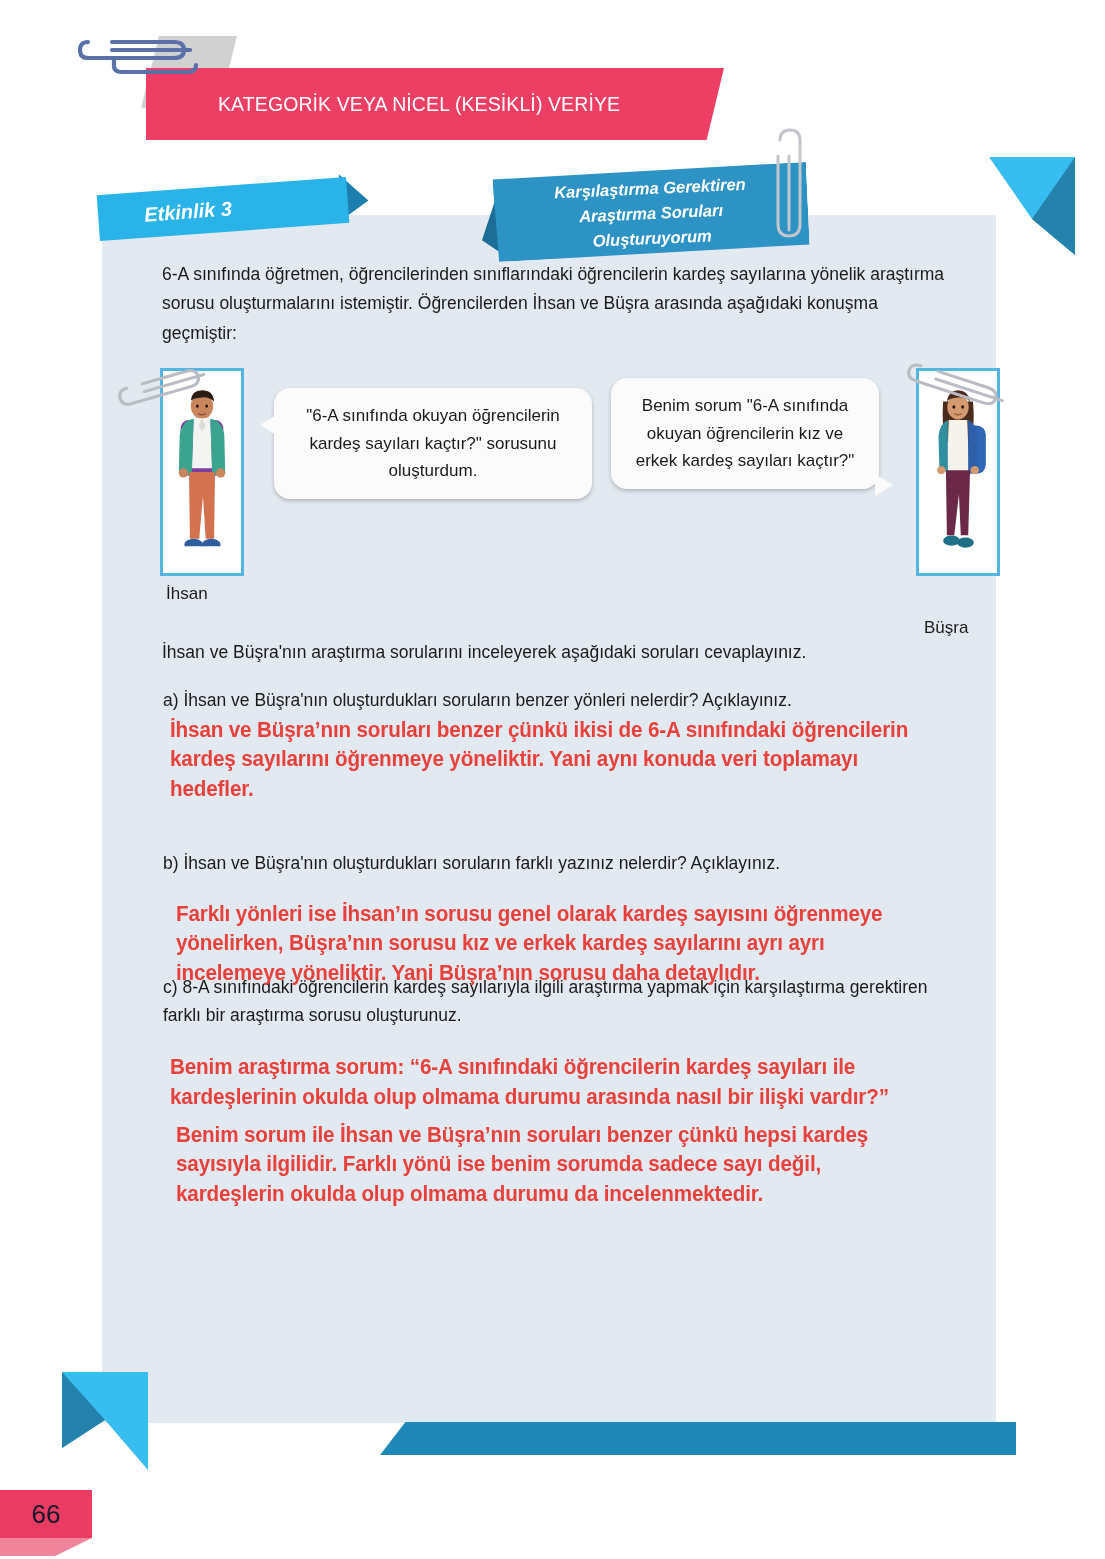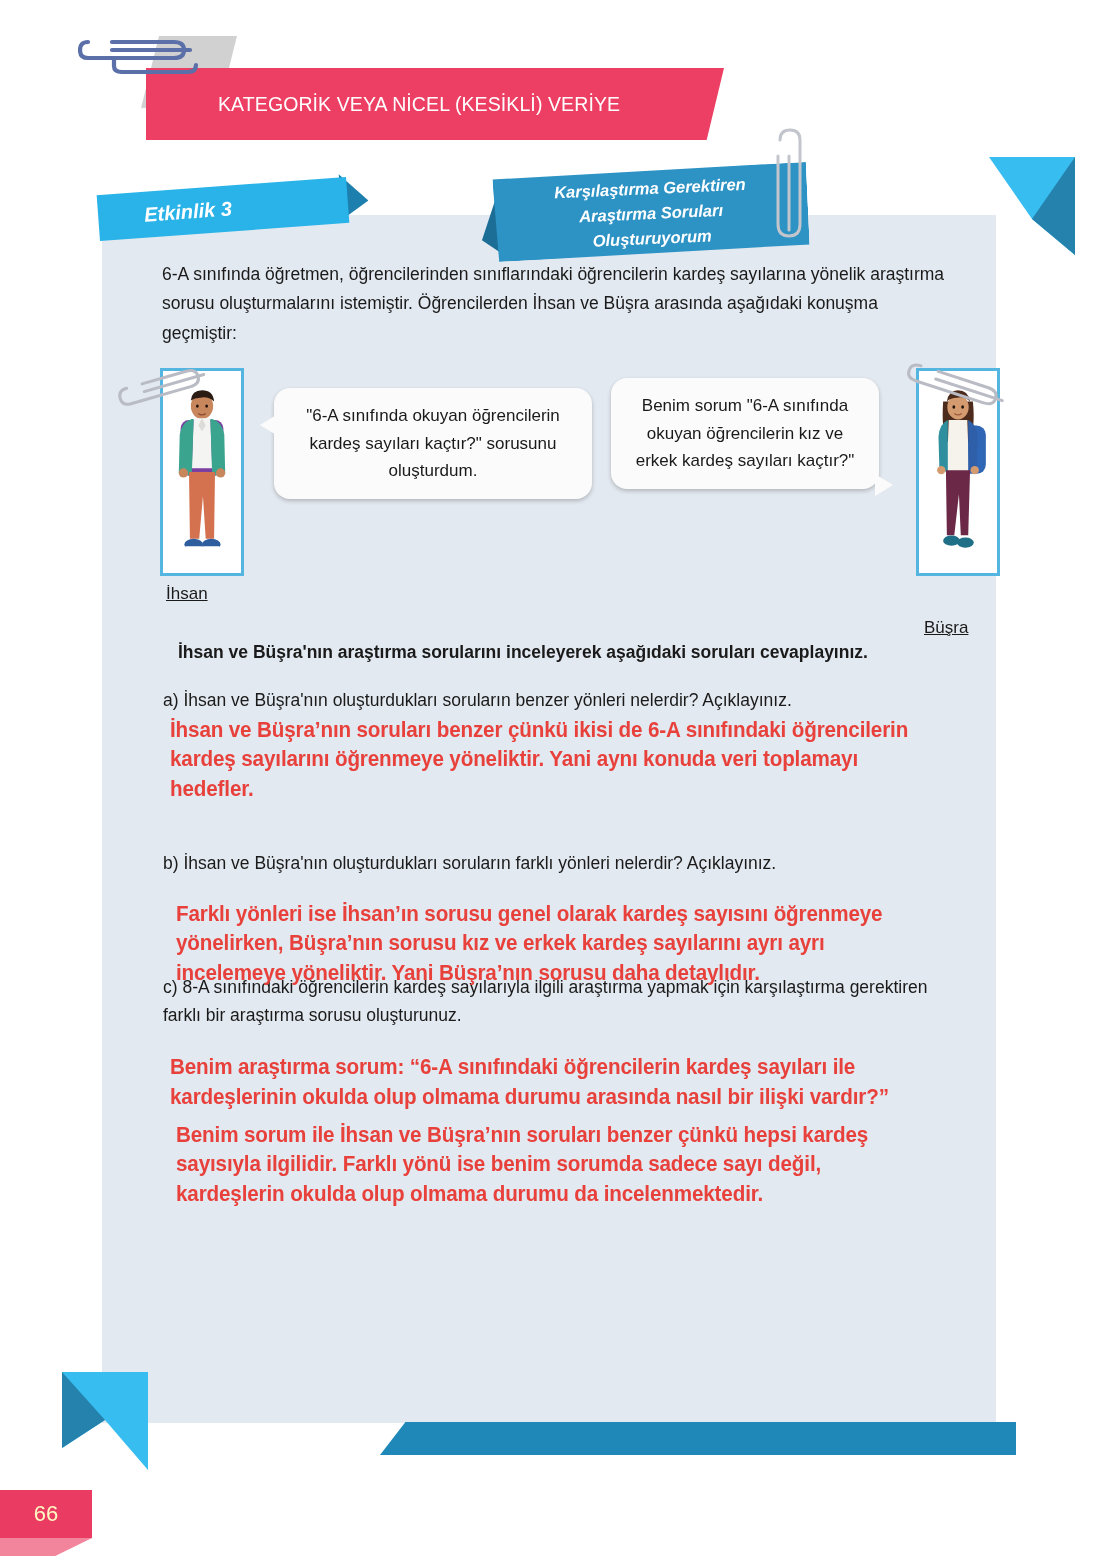--- a/index.html
+++ b/index.html
@@ -213,21 +213,20 @@
     box-sizing: border-box;
     overflow: hidden;
   }
   .photo-ihsan { left: 26px; top: 2px; }
   .photo-busra { left: 782px; top: 2px; }
   .name-label {
     position: absolute;
     font-size: 17px;
     color: #1a1a1a;
     white-space: nowrap;
-    text-decoration: underline;
   }
   .name-ihsan { left: 32px; top: 218px; }
   .name-busra { left: 790px; top: 218px; margin-top: 34px; }
 
   .clip-photo-left {
     position: absolute;
     left: -18px;
     top: -6px;
     width: 96px;
     height: 56px;
@@ -274,23 +273,23 @@
     width: 0; height: 0;
     border-top: 11px solid transparent;
     border-bottom: 11px solid transparent;
     border-left: 18px solid #fbfbfb;
   }
 
   
   .qa-wrap { padding: 0 8px 0 28px; position: relative; }
   .q-bold {
     font-size: 17.5px;
-    font-weight: bold;
+    font-weight: normal;
     line-height: 1.6;
-    margin: 0 0 20px 16px;
+    margin: 0 0 20px 0;
   }
   .q-line {
     font-size: 17.5px;
     line-height: 1.62;
     margin: 1px;
   }
   .answer {
     color: #e8413c;
     font-weight: bold;
     font-size: 21.5px;
@@ -318,22 +317,22 @@
     top: 1490px;
     width: 92px;
     height: 48px;
     background: #ea3c63;
     display: flex;
     align-items: center;
     justify-content: center;
     z-index: 8;
   }
   .page-num span {
-    color: #fef9c3;
-    font-size: 22px;
+    color: #0f172a;
+    font-size: 26px;
   }
   .page-num-shadow {
     position: absolute;
     left: 0;
     top: 1538px;
     width: 92px;
     height: 18px;
     background: #f2849c;
     clip-path: polygon(0 0, 100% 0, 60% 100%, 0 100%);
     z-index: 7;
@@ -463,21 +462,21 @@
 
       <div class="gap-sm"></div>
 
       <p class="q-bold">İhsan ve Büşra'nın araştırma sorularını inceleyerek aşağıdaki soruları cevaplayınız.</p>
 
       <p class="q-line">a) İhsan ve Büşra'nın oluşturdukları soruların benzer yönleri nelerdir? Açıklayınız.</p>
       <p class="answer ans-a">İhsan ve Büşra’nın soruları benzer çünkü ikisi de 6-A sınıfındaki öğrencilerin kardeş sayılarını öğrenmeye yöneliktir. Yani aynı konuda veri toplamayı hedefler.</p>
 
       <div class="spacer-b"></div>
 
-      <p class="q-line">b) İhsan ve Büşra'nın oluşturdukları soruların farklı yönleri nelerdir? Açıklayınız.</p>
+      <p class="q-line">b) İhsan ve Büşra'nın oluşturdukları soruların farklı yazınız nelerdir? Açıklayınız.</p>
       <p class="answer ans-b">Farklı yönleri ise İhsan’ın sorusu genel olarak kardeş sayısını öğrenmeye yönelirken, Büşra’nın sorusu kız ve erkek kardeş sayılarını ayrı ayrı incelemeye yöneliktir. Yani Büşra’nın sorusu daha detaylıdır.</p>
 
       <p class="q-line c-question">c) 8-A sınıfındaki öğrencilerin kardeş sayılarıyla ilgili araştırma yapmak için karşılaştırma gerektiren farklı bir araştırma sorusu oluşturunuz.</p>
       <p class="answer ans-c">Benim araştırma sorum: “6-A sınıfındaki öğrencilerin kardeş sayıları ile kardeşlerinin okulda olup olmama durumu arasında nasıl bir ilişki vardır?”</p>
 
       <p class="answer ans-d">Benim sorum ile İhsan ve Büşra’nın soruları benzer çünkü hepsi kardeş sayısıyla ilgilidir. Farklı yönü ise benim sorumda sadece sayı değil, kardeşlerin okulda olup olmama durumu da incelenmektedir.</p>
 
     </div>
   </div>
 </div>

